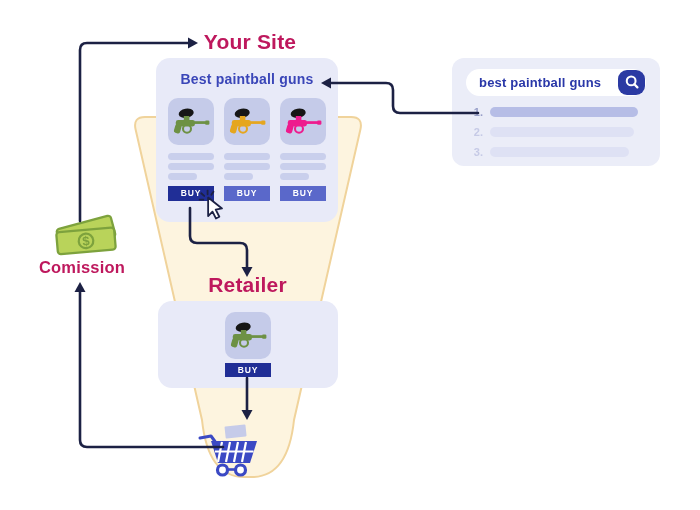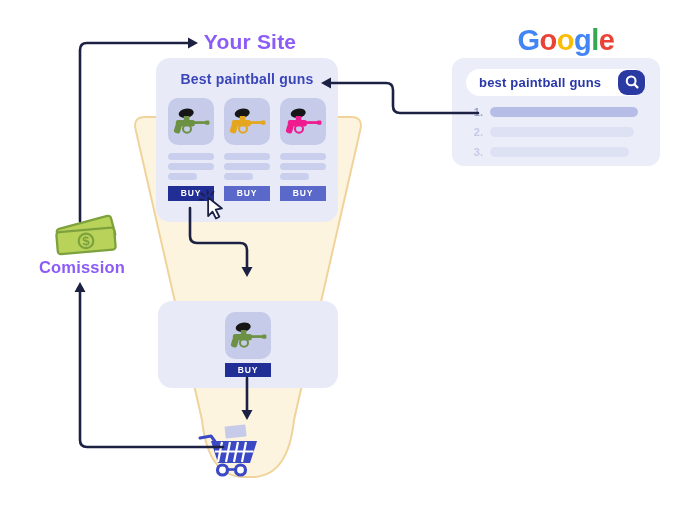--- a/index.html
+++ b/index.html
@@ -5,21 +5,21 @@
   html,body{margin:0;padding:0;background:#ffffff;}
   .stage{
     position:relative;width:700px;height:510px;overflow:hidden;background:#ffffff;
     font-family:"Liberation Sans", sans-serif;
   }
   .stage svg{display:block;}
   .abs{position:absolute;}
   
   #funnel-svg{position:absolute;left:0;top:0;z-index:1;}
   
-  .h-title{position:absolute;font-weight:bold;color:#8b5cf6;letter-spacing:.2px;z-index:4;}
+  .h-title{position:absolute;font-weight:bold;color:#be185d;letter-spacing:.2px;z-index:4;}
   #your-site-title{left:200px;top:30px;width:100px;font-size:21px;text-align:center;}
   #retailer-title{left:180px;top:273px;width:135px;font-size:21px;text-align:center;}
   #commission-label{left:28px;top:258px;width:108px;font-size:16.5px;text-align:center;}
   
   #site-card{left:156px;top:58px;width:182px;height:164px;background:#e8eaf8;border-radius:14px;z-index:2;}
   #site-card .card-title{margin-top:13px;text-align:center;font-weight:bold;font-size:14px;color:#3a46b8;letter-spacing:.2px;}
   #site-card .products{display:flex;justify-content:center;gap:10px;margin-top:11px;}
   .product{width:46px;}
   .tile{width:46px;height:47px;background:#c5cbe9;border-radius:10px;display:flex;align-items:center;justify-content:center;}
   .bar{height:6.5px;border-radius:3.5px;background:#c9cfec;margin-top:3.5px;}
@@ -56,20 +56,21 @@
 </head>
 <body>
 
 <div class="stage">
 
   <svg id="funnel-svg" width="700" height="510" viewBox="0 0 700 510">
     <path d="M 145 117 L 351 117 Q 363 117 360.5 129 L 294 420 Q 288 477 252 477 L 244 477 Q 208 477 202 420 L 135.5 129 Q 133 117 145 117 Z" fill="#fdf4df" stroke="#f0d39b" stroke-width="2"></path>
   </svg>
 
   <div id="your-site-title" class="h-title">Your Site</div>
+  <div id="retailer-title" class="h-title">Retailer</div>
   <div id="commission-label" class="h-title">Comission</div>
 
   <div id="site-card" class="abs">
     <div class="card-title">Best paintball guns</div>
     <div class="products">
 
       <div class="product">
         <div class="tile">
           <svg width="40" height="30" viewBox="0 0 50 36">
             <g style="color: rgb(109, 145, 68);">
@@ -179,22 +180,20 @@
       <line x1="32" y1="18" x2="28" y2="38"></line>
       <line x1="40" y1="18" x2="36" y2="38"></line>
       <line x1="48" y1="18" x2="44" y2="38"></line>
       <line x1="17" y1="27.5" x2="55.5" y2="27.5"></line>
     </g>
     <line x1="29" y1="45.5" x2="38" y2="45.5" stroke="#3b49c4" stroke-width="2.6"></line>
     <circle cx="24.5" cy="46" r="5" fill="#ffffff" stroke="#3b49c4" stroke-width="3.2"></circle>
     <circle cx="42.5" cy="46" r="5" fill="#ffffff" stroke="#3b49c4" stroke-width="3.2"></circle>
   </svg>
 
-  <div id="google-logo" class="abs"><span style="color: rgb(66, 133, 244);">G</span><span style="color: rgb(234, 67, 53);">o</span><span style="color: rgb(251, 188, 5);">o</span><span style="color: rgb(66, 133, 244);">g</span><span style="color: rgb(52, 168, 83);">l</span><span style="color: rgb(234, 67, 53);">e</span>
-  </div>
 
   <div id="google-card" class="abs">
     <div id="search-pill">
       <span class="query">best paintball guns</span>
       <div id="search-btn">
         <svg width="24" height="22" viewBox="0 0 28 26">
           <circle cx="13" cy="10.5" r="5.2" fill="none" stroke="#ffffff" stroke-width="2.4"></circle>
           <line x1="16.8" y1="14.5" x2="20.4" y2="18.2" stroke="#ffffff" stroke-width="2.7" stroke-linecap="round"></line>
         </svg>
       </div>

